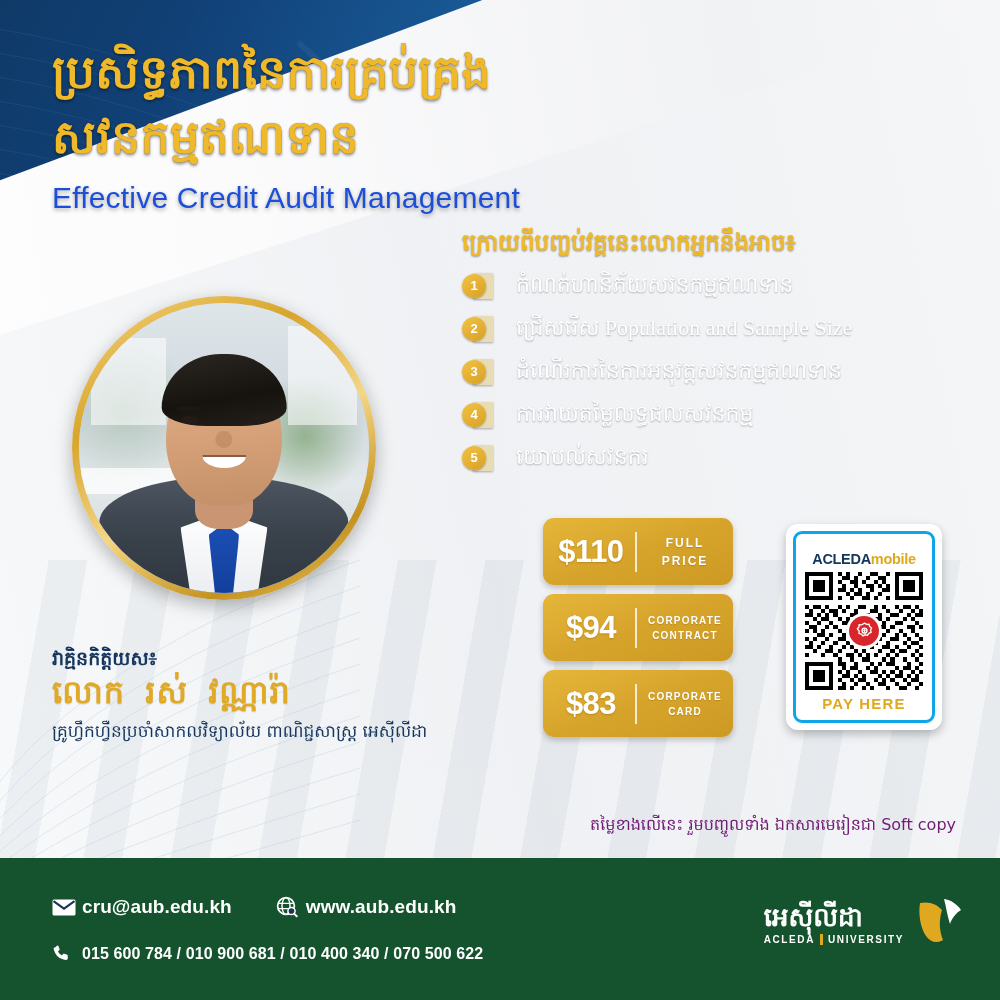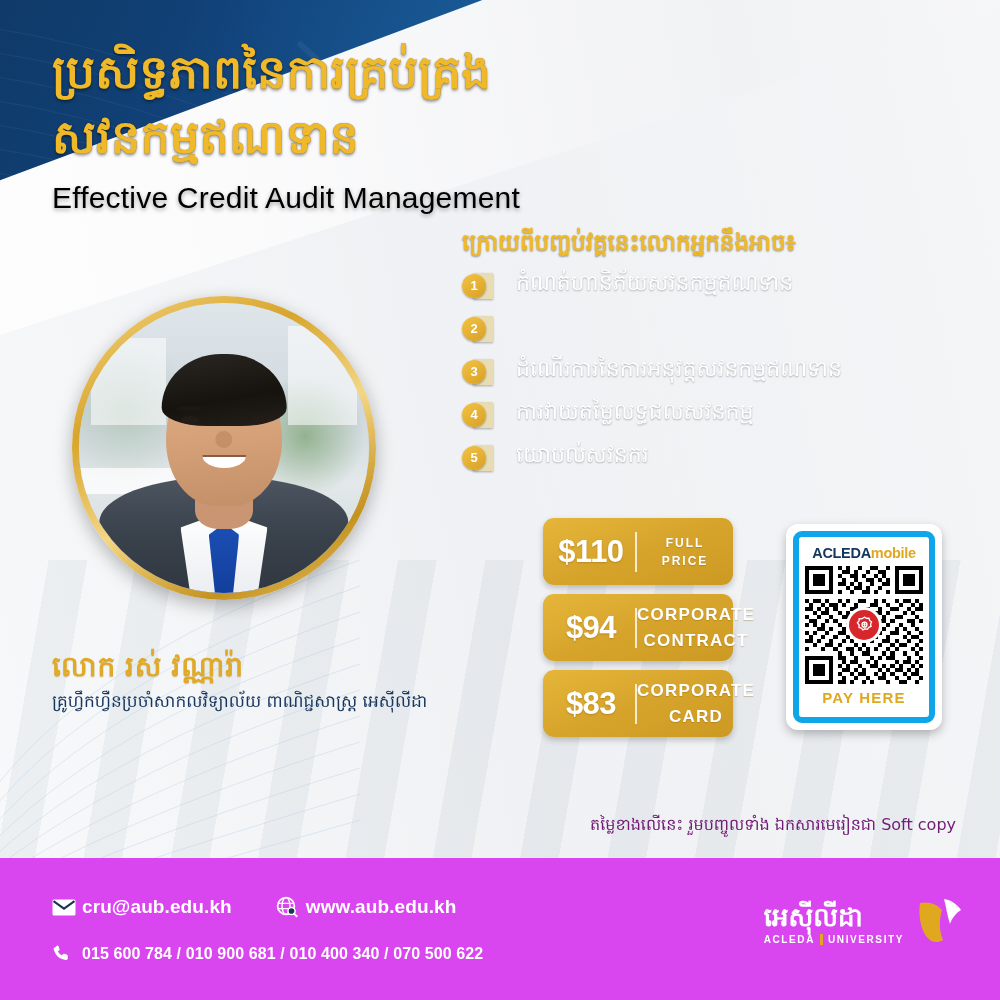--- a/index.html
+++ b/index.html
@@ -125,21 +125,21 @@
     color:#f0b929;
     font-weight:bold;
     font-size:46px;
     line-height:1.42;
     letter-spacing:.3px;
     text-shadow:0 2px 3px rgba(0,0,0,.38), 0 0 1px rgba(0,0,0,.5);
     white-space:pre-line;
   }
   .en-title {
     margin-top:10px;
-    color:#000000;
+    color:#1d4ed8;
     font-size:30px;
     font-weight:normal;
     letter-spacing:.2px;
     text-shadow:0 2px 4px rgba(0,0,0,.35);
   }
 
   
   .list-block { position:absolute; left:462px; top:228px; width:500px; z-index:6; }
   .list-head {
     font-family:"DejaVu Sans","Liberation Sans",sans-serif;
@@ -167,21 +167,21 @@
   .badge-circle {
     position:absolute; left:0; top:1px;
     width:24px; height:24px; border-radius:50%;
     background:linear-gradient(145deg,#f2c345,#d8a024);
     color:#ffffff; font-size:13px; font-weight:bold;
     display:flex; align-items:center; justify-content:center;
     box-shadow:0 1px 2px rgba(0,0,0,.35);
     z-index:2;
   }
   .bullet-text {
-    font-family:Liberation Mono, monospace;
+    font-family:Liberation Serif, serif;
     color:#ffffff; font-size:22px; line-height:1.3;
     text-shadow:0 1px 2px rgba(0,0,0,.3);
   }
 
   
   .portrait {
     position:absolute; left:72px; top:296px;
     width:304px; height:304px; border-radius:50%;
     z-index:7;
     background:linear-gradient(150deg,#f6d682 0%,#d8a52c 30%,#f4d684 55%,#c4921f 80%,#efcd72 100%);
@@ -259,22 +259,22 @@
     background:rgba(170,115,80,.38); border-radius:50%;
   }
 
   
   .speaker { position:absolute; left:52px; top:646px; z-index:8; width:520px; }
   .sp-label {
     font-family:"DejaVu Sans","Liberation Sans",sans-serif;
     color:#16365e; font-size:19px; font-weight:bold; line-height:1.3;
   }
   .sp-name {
-    font-family:Liberation Sans, sans-serif;
-    color:#e0aa28; font-size:28px; font-weight:bold; line-height:1.35;
+    font-family:Liberation Mono, monospace;
+    color:#e0aa28; font-size:32px; font-weight:bold; line-height:1.35;
     margin-top:2px; letter-spacing:1px;
     text-shadow:0 1px 1px rgba(0,0,0,.12);
   }
   .sp-role {
     font-family:"DejaVu Sans","Liberation Sans",sans-serif;
     color:#16365e; font-size:17px; line-height:1.35; margin-top:4px;
   }
 
   
   .prices { position:absolute; left:543px; top:518px; z-index:8; }
@@ -293,35 +293,35 @@
     text-shadow:0 1px 2px rgba(120,80,0,.35);
   }
   .price-div { width:2px; height:40px; background:rgba(255,255,255,.78); flex:0 0 2px; }
   .price-lbl {
     flex:1; text-align:center;
     color:#ffffff; font-weight:bold; font-size:12px;
     letter-spacing:2px; line-height:1.5;
     text-shadow:0 1px 1px rgba(120,80,0,.3);
     white-space:pre-line;
   }
-  .price-box.small .price-lbl { font-size:17px; letter-spacing:1.2px; }
+  .price-box.small .price-lbl { font-size:10px; letter-spacing:1.2px; }
 
   
   .qr-panel {
     position:absolute; left:786px; top:524px; z-index:8;
     width:156px; height:206px;
     background:#ffffff; border-radius:12px;
     box-shadow:0 4px 10px rgba(0,0,0,.25);
     padding:7px;
   }
   .qr-inner {
     width:100%; height:100%;
-    border:6px solid #0ea5e9; border-radius:9px;
+    border:3px solid #0ea5e9; border-radius:9px;
     display:flex; flex-direction:column; align-items:center;
-    padding:8px 6px 5px;
+    padding:17px 6px 5px;
   }
   .qr-brand { font-size:14.5px; font-weight:bold; letter-spacing:-.3px; white-space:nowrap; }
   .qr-brand .b1 { color:#13365c; }
   .qr-brand .b2 { color:#e0a81f; }
   .qr-code { position:relative; width:118px; height:118px; margin-top:5px; }
   .khqr {
     position:absolute; left:50%; top:50%; transform:translate(-50%,-50%);
     width:30px; height:30px; border-radius:50%;
     background:#d7262c;
     display:flex; align-items:center; justify-content:center;
@@ -337,21 +337,21 @@
     position:absolute; right:44px; top:786px; z-index:8;
     text-align:right;
     font-family:"DejaVu Sans","Liberation Sans",sans-serif;
     color:#701a75; font-size:16px; line-height:1.62;
     white-space:pre-line;
   }
 
   
   .footer {
     position:absolute; left:0; bottom:0; width:1000px; height:142px;
-    background:#d946ef; z-index:9;
+    background:#14532d; z-index:9;
   }
   .f-row { position:absolute; display:flex; align-items:center; color:#ffffff; }
   .f-row1 { left:52px; top:38px; gap:0; }
   .f-row2 { left:52px; top:86px; }
   .f-icon { width:30px; display:flex; align-items:center; justify-content:flex-start; }
   .f-text { font-size:19px; font-weight:bold; letter-spacing:.1px; }
   .f-text.small { font-size:16px; }
   .f-gap { width:44px; }
 
   .logo { position:absolute; right:34px; top:36px; display:flex; align-items:center; gap:10px; }
@@ -431,20 +431,21 @@
         <div class="badge-circle">1</div>
       </div>
       <div class="bullet-text">កំណត់ហានិភ័យសវនកម្មឥណទាន</div>
     </div>
 
     <div class="bullet">
       <div class="badge-wrap">
         <div class="badge-arrow"></div>
         <div class="badge-circle">2</div>
       </div>
+      <div class="bullet-text">ជ្រើសរើស Population and Sample Size</div>
     </div>
 
     <div class="bullet">
       <div class="badge-wrap">
         <div class="badge-arrow"></div>
         <div class="badge-circle">3</div>
       </div>
       <div class="bullet-text">ដំណើរការនៃការអនុវត្តសវនកម្មឥណទាន</div>
     </div>
 
@@ -480,20 +481,21 @@
       <div class="ph-brow l"></div>
       <div class="ph-brow r"></div>
       <div class="ph-eye l"></div>
       <div class="ph-eye r"></div>
       <div class="ph-nose"></div>
       <div class="ph-mouth"></div>
     </div>
   </div>
 
   <div class="speaker">
+    <div class="sp-label">វាគ្មិនកិត្តិយស៖</div>
     <div class="sp-name">លោក រស់ វណ្ណារ៉ា</div>
     <div class="sp-role">គ្រូហ្វឹកហ្វឺនប្រចាំសាកលវិទ្យាល័យ ពាណិជ្ជសាស្ត្រ អេស៊ីលីដា</div>
   </div>
 
   <div class="prices">
     <div class="price-box">
       <div class="price-amt">$110</div>
       <div class="price-div"></div>
       <div class="price-lbl">FULL
 PRICE</div>

